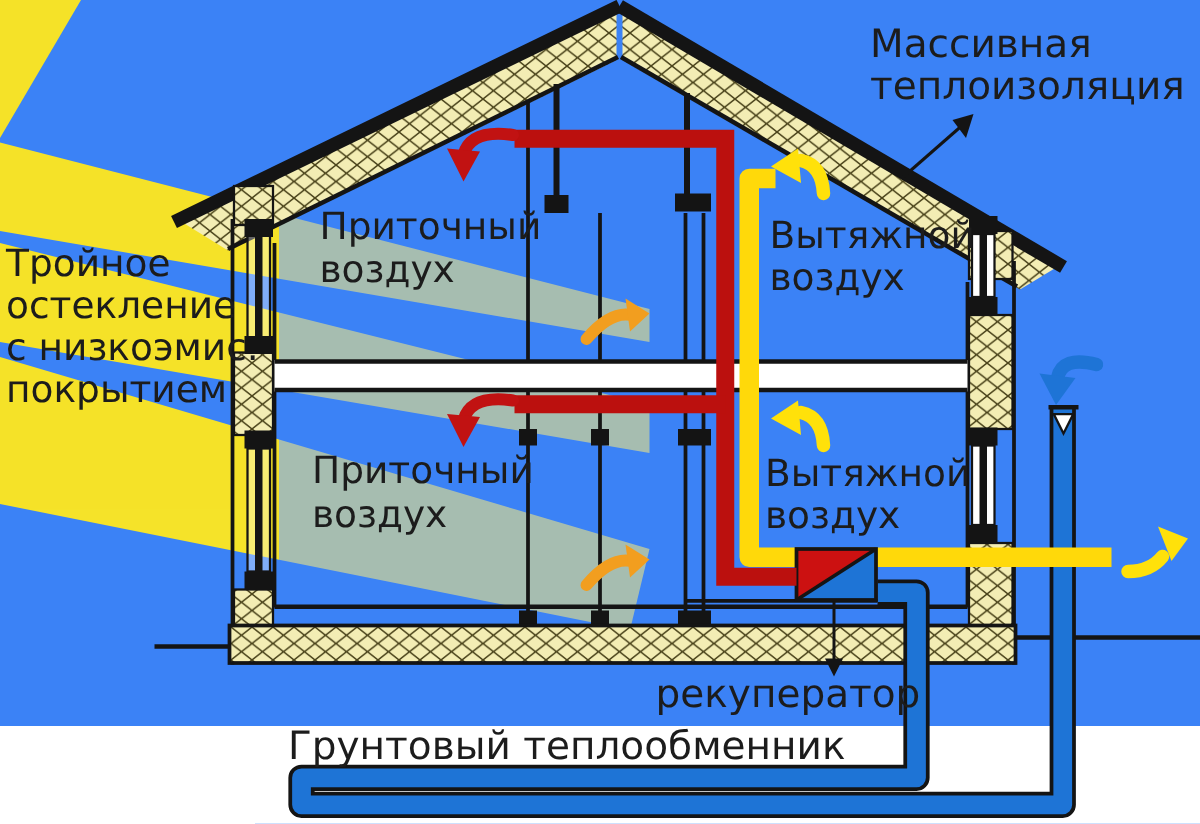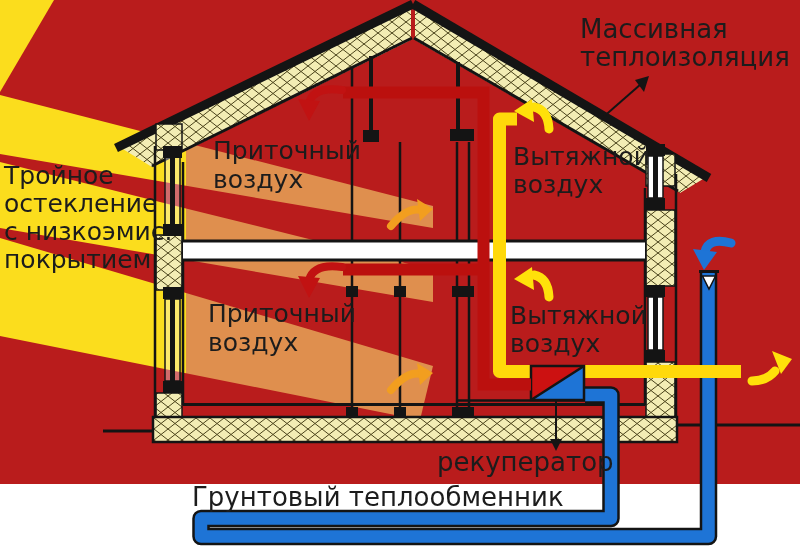--- a/index.html
+++ b/index.html
@@ -1,16 +1,16 @@
 <!DOCTYPE html>
 <html><head>
 <meta charset="utf-8">
 <style>
   html,body{margin:0;padding:0;background:#fff;width:800px;height:549px;overflow:hidden}
-  .stage{position:relative;width:800px;height:484px;background:#b91c1c}
+  .stage{position:relative;width:800px;height:484px;background:#3b82f6}
   svg text{font-family:"DejaVu Sans","Liberation Sans",sans-serif;fill:#1c1c1c}
   .t25{font-size:25px}
   .t26{font-size:26px}
 </style>
 </head>
 <body>
 
 <div class="stage">
 <svg width="800" height="549" viewBox="0 0 800 549">
   <defs>

